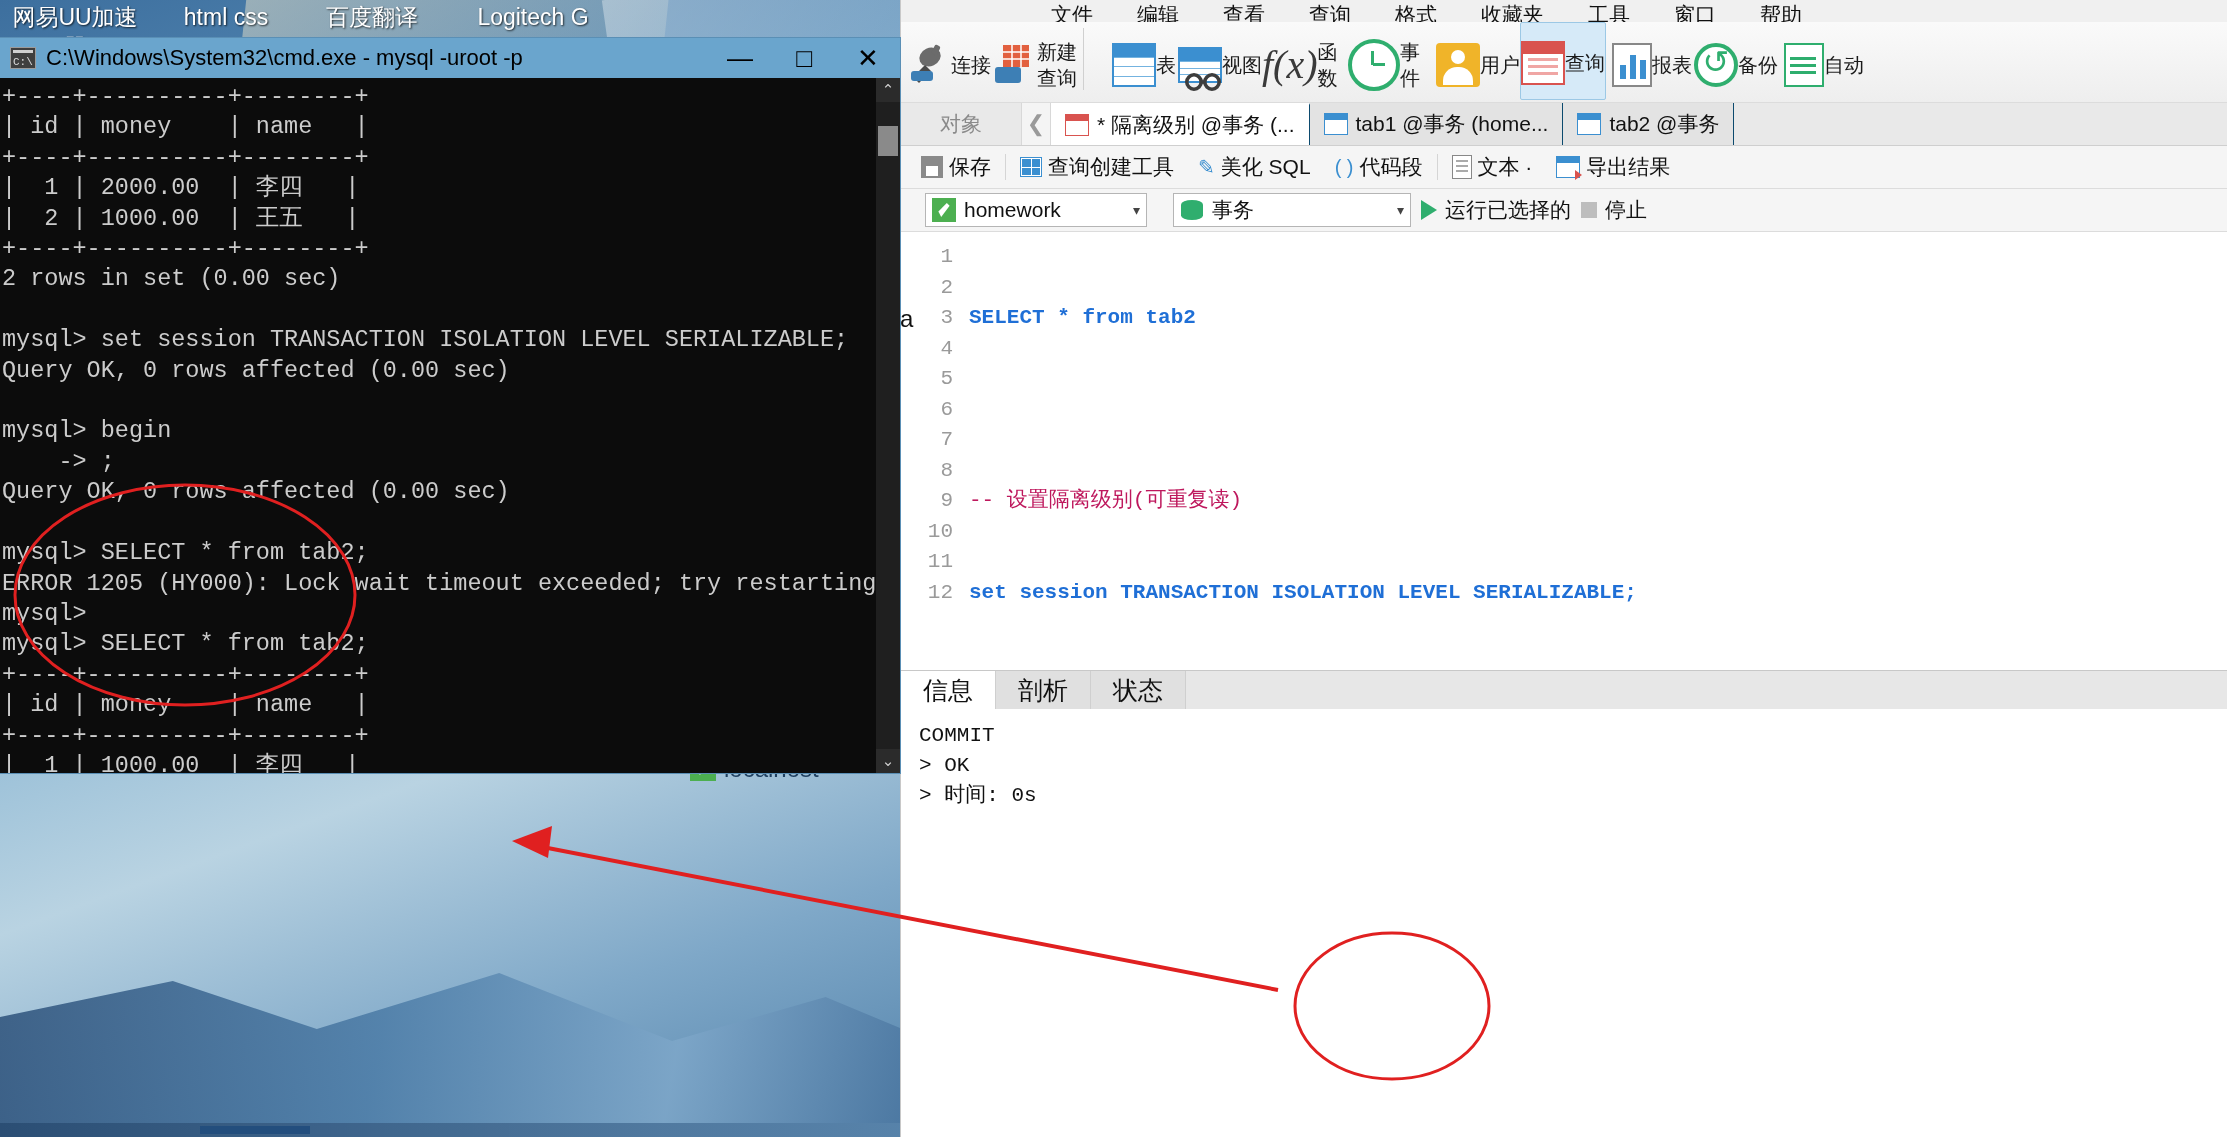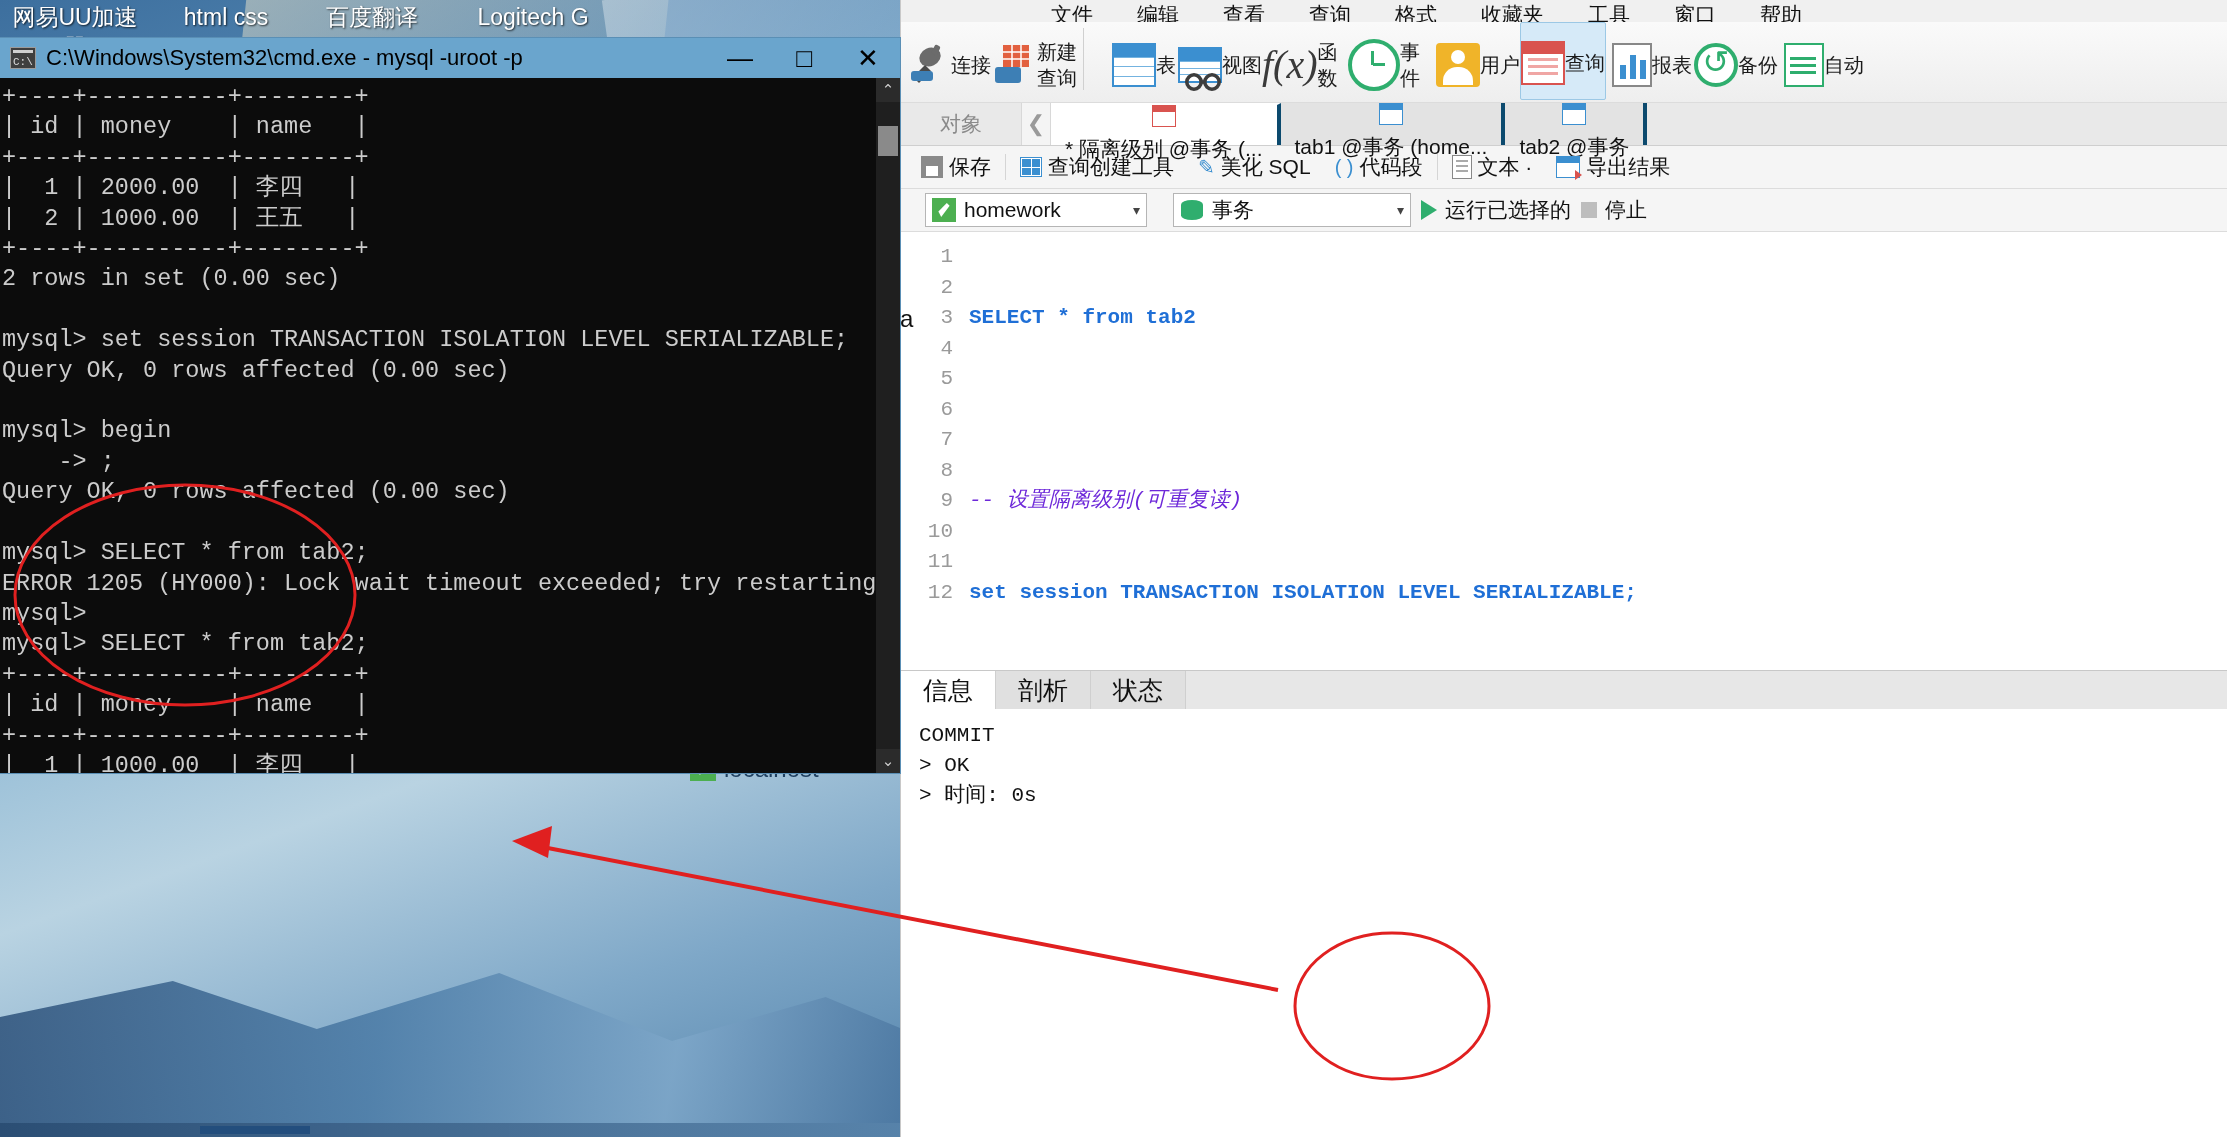--- a/index.html
+++ b/index.html
@@ -80,21 +80,21 @@
   .ic-auto em{display:block;width:26px;height:3px;background:#2fae6e;}
 
   
   .nv-tabsrow{height:42px;background:#e9e9e9;display:flex;align-items:stretch;
     border-bottom:1px solid #cfcfcf;}
   .nv-objbtn{width:120px;display:flex;align-items:center;justify-content:center;
     font-size:21px;color:#8a8a8a;background:#e9e9e9;}
   .nv-collapse{width:28px;display:flex;align-items:center;justify-content:center;
     font-size:22px;color:#9a9a9a;background:#f4f4f4;border-left:1px solid #d8d8d8;border-right:1px solid #d8d8d8;}
   .nv-tab{display:flex;align-items:center;gap:8px;padding:0 14px;font-size:21px;color:#111;
-    background:#e3e3e3;border-right:4px solid #0c4a6e;white-space:nowrap;flex-direction:column;}
+    background:#e3e3e3;border-right:1px solid #0c4a6e;white-space:nowrap;}
   .nv-tab.active{background:#fff;border-top:2px solid #fff;}
   .tabico{width:22px;height:20px;border:1px solid #3b8fd0;background:#fff;position:relative;flex:0 0 auto;}
   .tabico:before{content:"";position:absolute;left:0;right:0;top:0;height:6px;background:#3b8fd0;}
   .tabico.red{border-color:#d9534f;}
   .tabico.red:before{background:#d9534f;}
 
   
   .nv-sqlbar{height:42px;background:#f5f5f5;display:flex;align-items:center;gap:0;
     border-bottom:1px solid #dcdcdc;padding-left:8px;}
   .sqlbtn{display:flex;align-items:center;gap:6px;padding:0 12px;height:34px;font-size:21px;color:#111;white-space:nowrap;}
@@ -129,21 +129,21 @@
   .runbtn{display:flex;align-items:center;gap:8px;font-size:21px;color:#111;white-space:nowrap;}
   .tri{width:0;height:0;border-left:16px solid #2fae6e;border-top:10px solid transparent;border-bottom:10px solid transparent;}
   .sq{width:16px;height:16px;background:#bdbdbd;}
 
   
   .nv-editor{height:438px;background:#fff;display:flex;font-family:"Liberation Mono",monospace;overflow:hidden;}
   .gutter{width:52px;text-align:right;padding:10px 6px 0 0;color:#9a9a9a;font-size:21px;line-height:30.5px;
     background:#fff;user-select:none;}
   .code{flex:1;padding:10px 0 0 10px;font-size:21px;line-height:30.5px;color:#111;white-space:pre;}
   .kw{color:#1f6fd6;font-weight:bold;}
-  .cm{color:#6d28d9;font-style:italic;}
+  .cm{color:#be185d;}
   .sel{background:#cfe3f7;}
 
   
   .nv-resulttabs{height:38px;background:#e7e7e7;display:flex;align-items:stretch;border-top:1px solid #c8c8c8;}
   .rtab{padding:0 22px;display:flex;align-items:center;font-size:25px;color:#111;
     border-right:1px solid #cfcfcf;background:#e0e0e0;}
   .rtab.active{background:#fff;}
   .nv-resultbody{background:#fff;height:calc(1137px - 22px - 80px - 42px - 42px - 42px - 438px - 38px);
     padding:12px 0 0 18px;font-family:"Liberation Mono",monospace;font-size:21px;line-height:30px;color:#111;}
 

